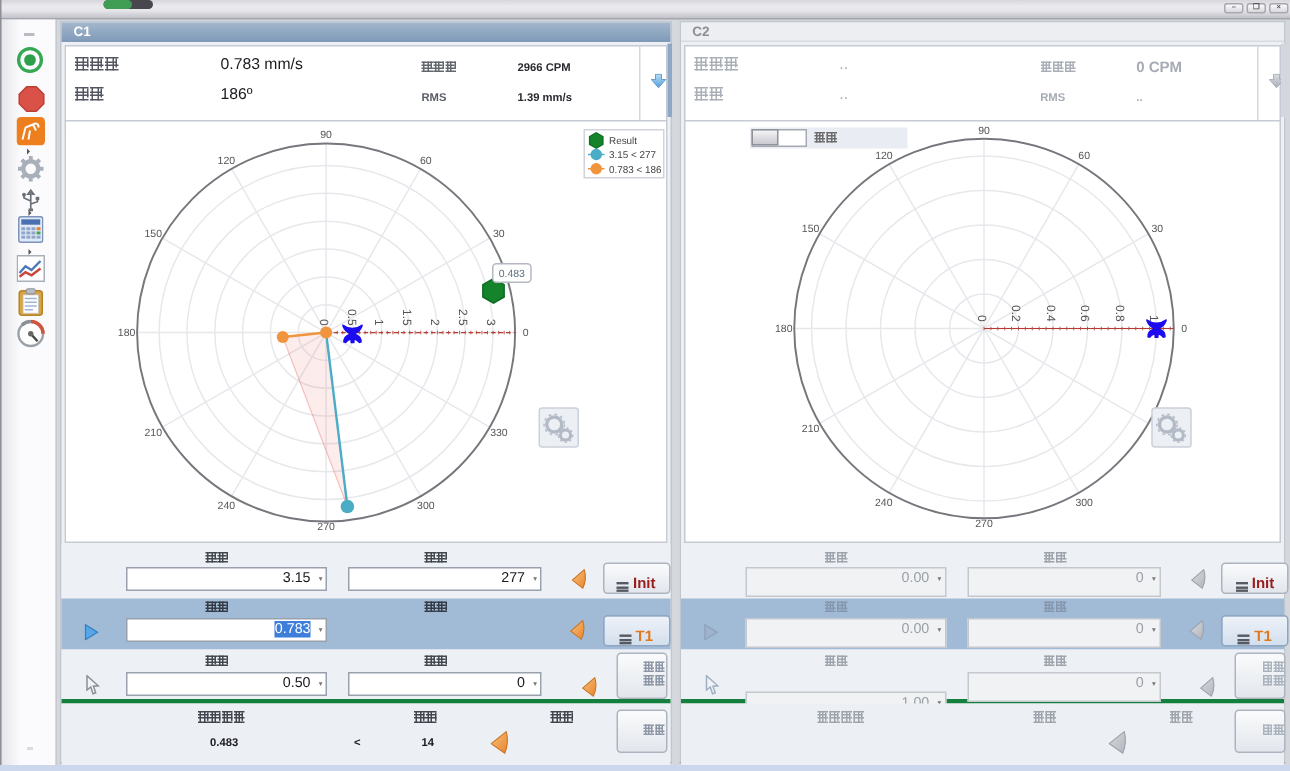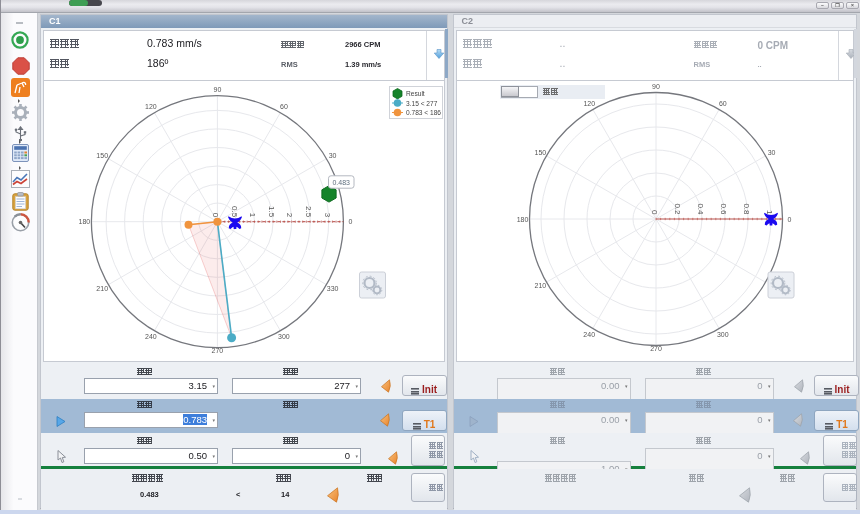--- a/index.html
+++ b/index.html
@@ -22,21 +22,21 @@
 .infobox {position:absolute;left:2px;top:15px;right:2px;height:57px;background:#fff;border:1px solid #c6cad2}
 .chartbox {position:absolute;left:2px;top:65px;right:2px;height:282px;background:#fff;border:1px solid #c6cad2}
 .row {position:absolute;left:0;right:0}
 .r1 {top:348px;height:35.5px;background:#edf0f4}
 .r2 {top:383.5px;height:34px;background:#a1bad5}
 .r3 {top:417.5px;height:36px;background:#edf0f4;border-bottom:3px solid #15803d}
 .r4 {top:453.8px;height:41.2px;background:#eceff3}
 .lb {position:absolute;font-size:7.5px;font-weight:bold}
 .inp {position:absolute;height:16px;background:#fff;border:1px solid #99a1ad;text-align:right;
  font-size:9.5px;line-height:14px;padding-right:10px}
-.inp-d {position:absolute;height:34px;background:#f1f2f4;border:1px solid #c4c8ce;text-align:right;
+.inp-d {position:absolute;height:20px;background:#f1f2f4;border:1px solid #c4c8ce;text-align:right;
  font-size:9.5px;line-height:14px;padding-right:10px}
 .spin {position:absolute;right:2px;top:0px;font-size:5px;color:#777;line-height:14px}
 .btn {position:absolute;background:linear-gradient(#fafbfc,#e2e6ec);border:1px solid #adb3bf;border-radius:3px;
  display:flex;align-items:flex-end;justify-content:center;gap:3px}
 .btn-t1 {background:linear-gradient(#eef2f8,#d3dfee);border-color:#8fa6c0}
 .btn-sm {font-size:7px;font-weight:bold;flex-direction:column;line-height:9px;gap:0}
 .bars {width:8px;height:7px;background:
  linear-gradient(#565a62,#565a62) 0 0/100% 1.6px no-repeat,
  linear-gradient(#565a62,#565a62) 0 2.7px/100% 1.6px no-repeat,
  linear-gradient(#565a62,#565a62) 0 5.4px/100% 1.6px no-repeat}

